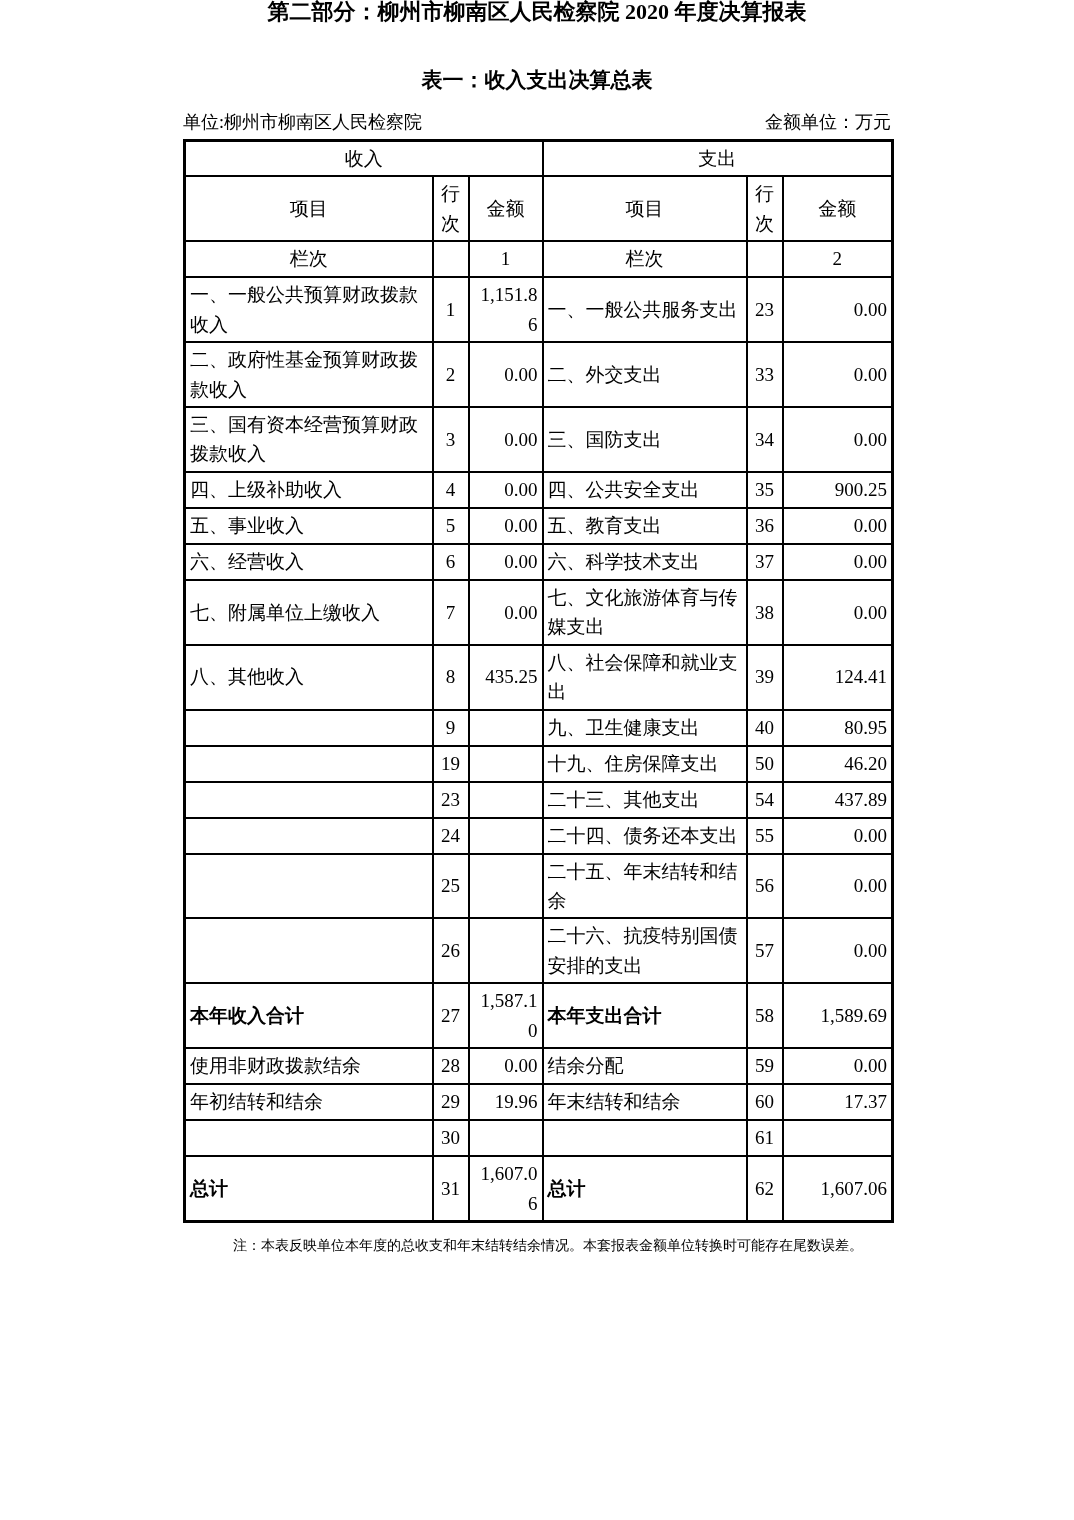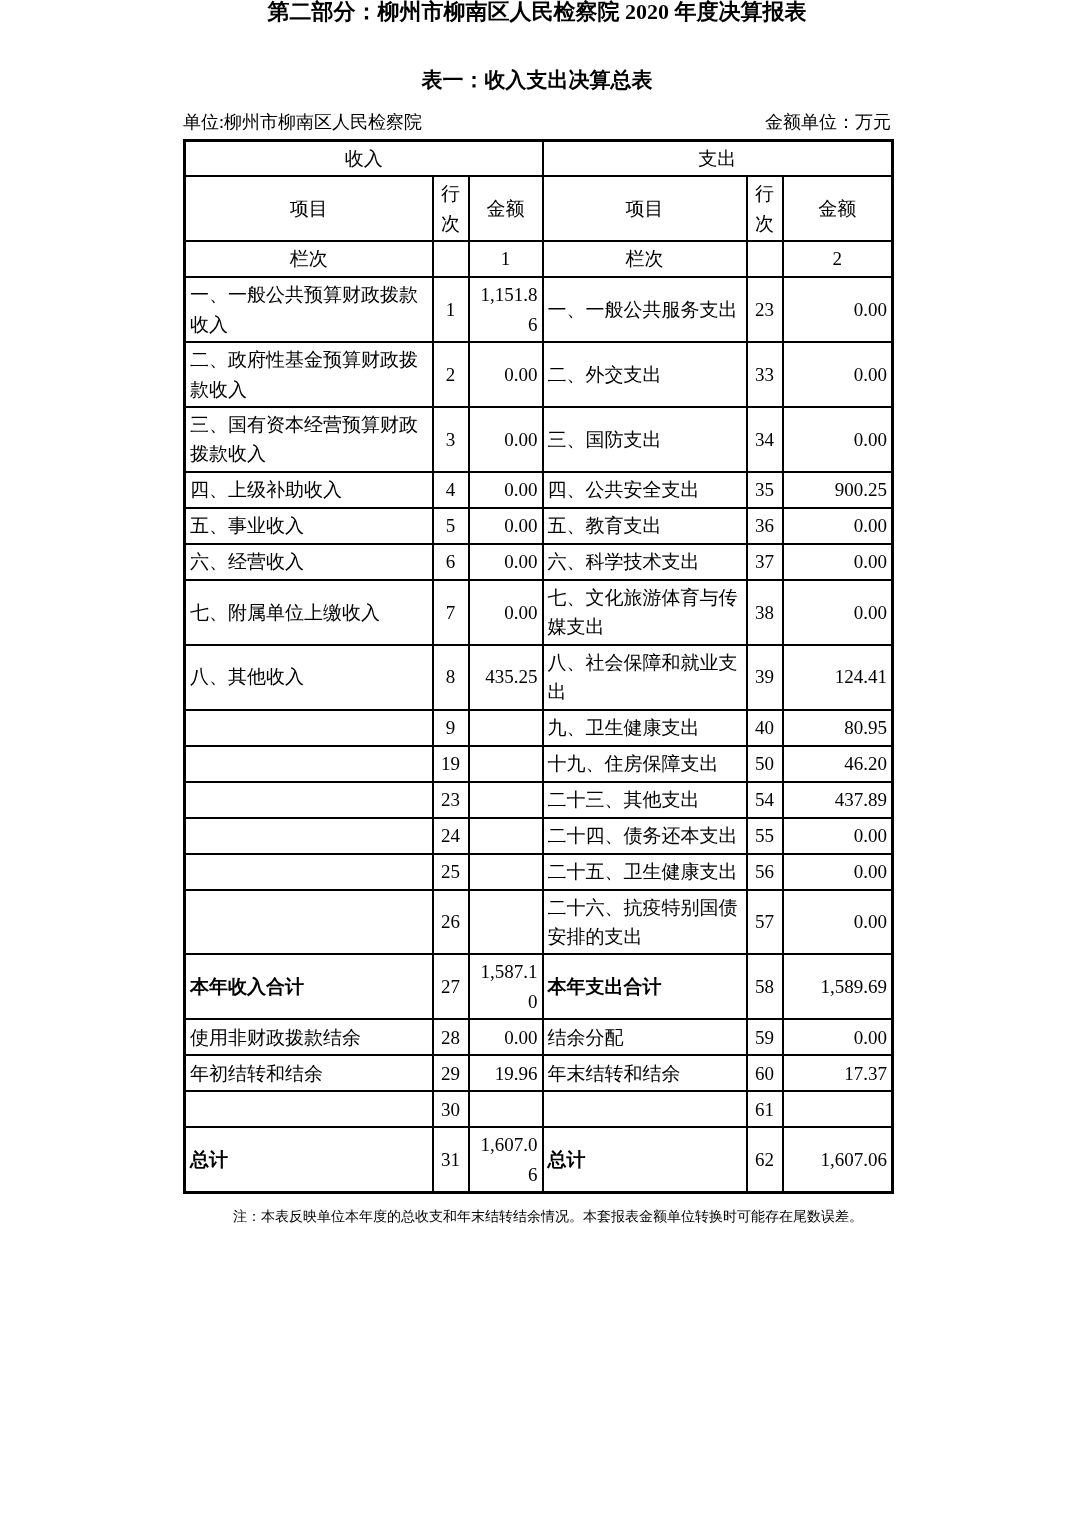--- a/index.html
+++ b/index.html
@@ -210,21 +210,21 @@
           <td class="lineno">24</td>
           <td class="amount"></td>
           <td class="item">二十四、债务还本支出</td>
           <td class="lineno">55</td>
           <td class="amount">0.00</td>
         </tr>
         <tr>
           <td class="item"></td>
           <td class="lineno">25</td>
           <td class="amount"></td>
-          <td class="item">二十五、卫生健康支出</td>
+          <td class="item">二十五、年末结转和结余</td>
           <td class="lineno">56</td>
           <td class="amount">0.00</td>
         </tr>
         <tr>
           <td class="item"></td>
           <td class="lineno">26</td>
           <td class="amount"></td>
           <td class="item">二十六、抗疫特别国债安排的支出</td>
           <td class="lineno">57</td>
           <td class="amount">0.00</td>

